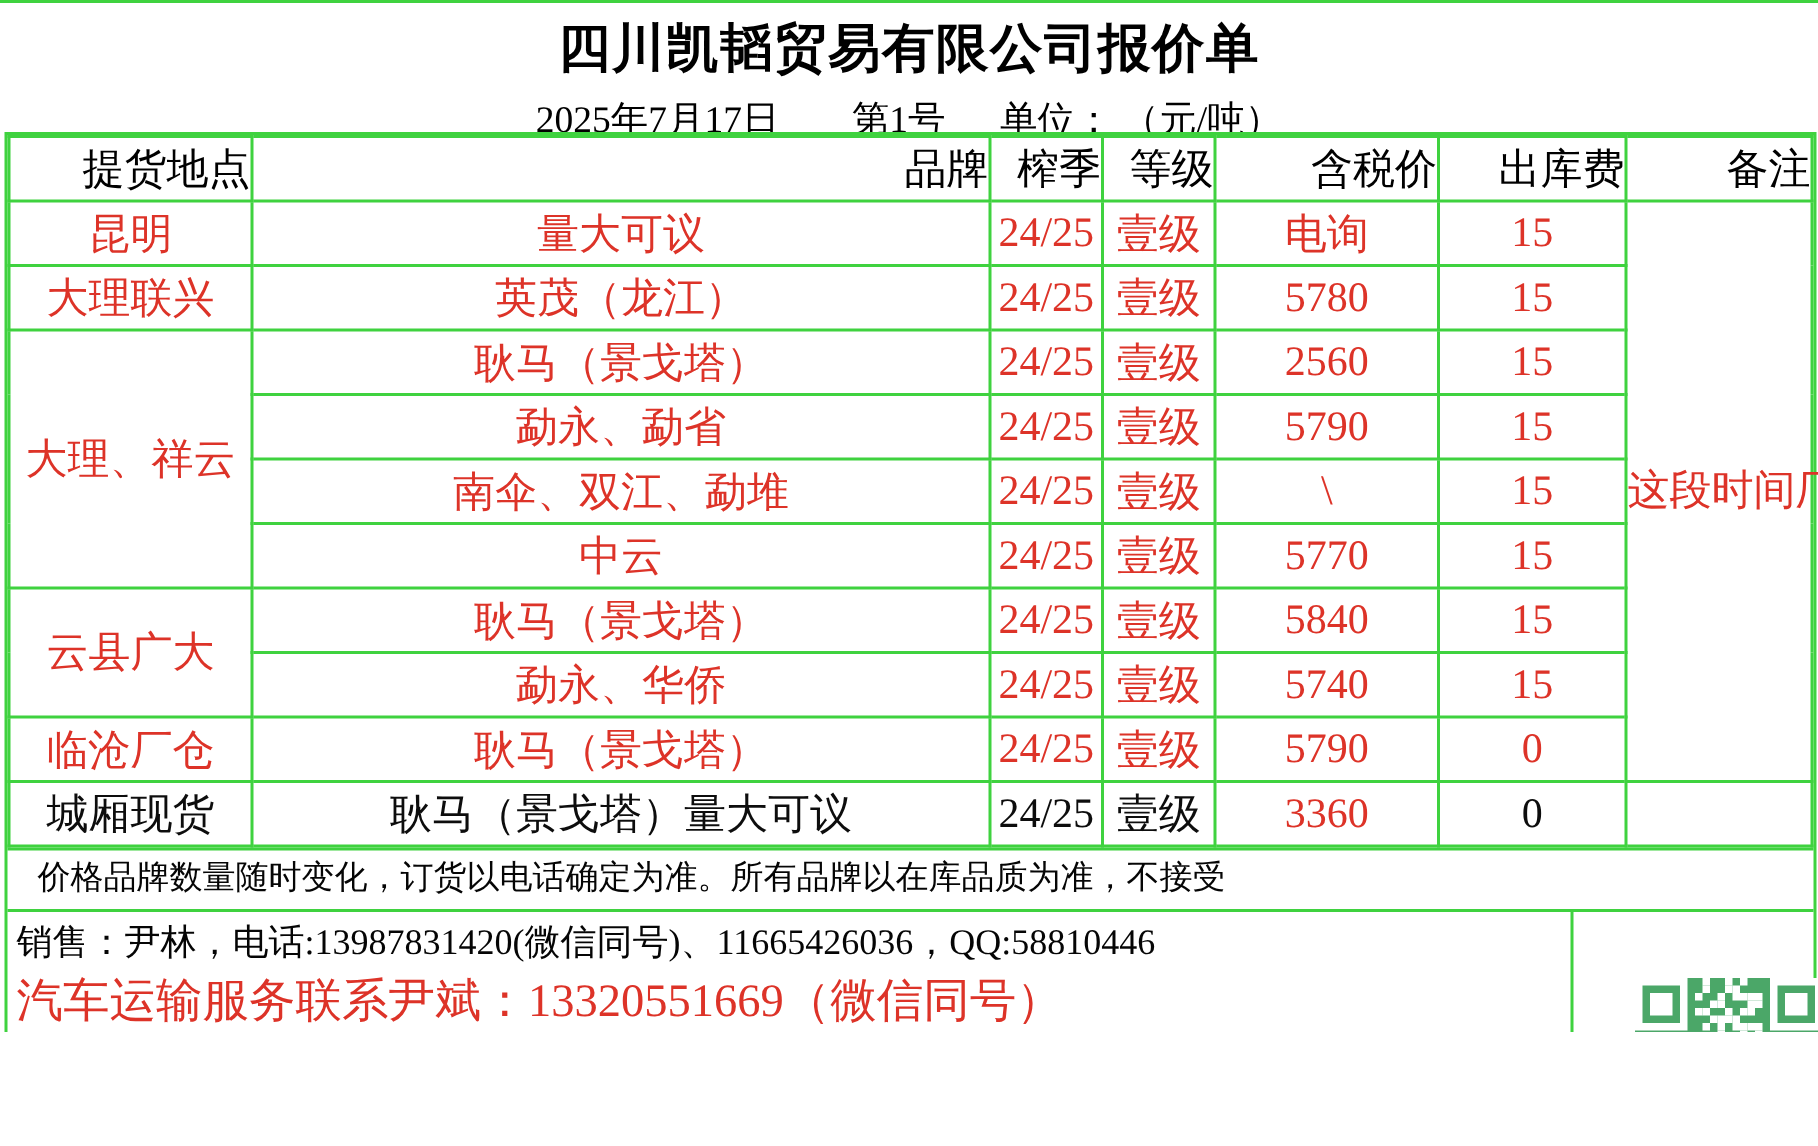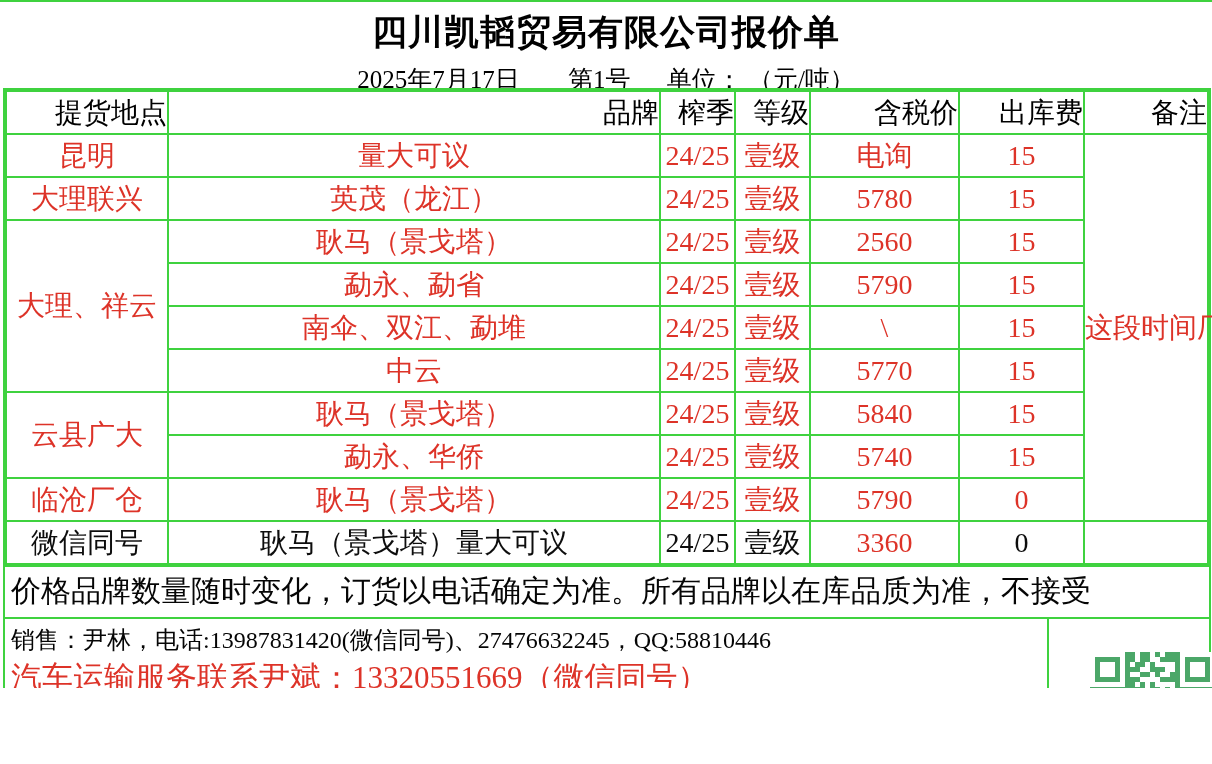--- a/index.html
+++ b/index.html
@@ -35,21 +35,21 @@
   table.quote tr{height:43px;}
   table.quote th{color:#000;text-align:right;}
   .red{color:var(--red);}
   .black{color:var(--black);}
   td.remark-cell{
     font-size:24px;line-height:1.47;white-space:normal;
     vertical-align:middle;padding:0 2px;text-align:center;
   }
   .notice{
     border-top:2px solid var(--green);
-    font-size:30px;line-height:1.38;padding:3px 6px 6px;color:#050505;
+    font-size:22px;line-height:1.38;padding:3px 20px 6px;color:#050505;
   }
   .contacts{border-top:2px solid var(--green);display:flex;align-items:stretch;}
   .contacts-left{flex:1;padding:3px 6px 4px;}
   .c-line{font-size:24px;line-height:37px;white-space:nowrap;color:#050505;}
   .c-line.transport{font-size:31px;line-height:37px;color:var(--red);}
   .contacts-right{width:160px;border-left:2px solid var(--green);}
   .qr{
     position:absolute;left:1090px;top:652px;width:122px;height:112px;overflow:hidden;
   }
 </style>
@@ -152,38 +152,38 @@
       </tr>
       <tr>
         <td class="red">临沧厂仓</td>
         <td class="red">耿马（景戈塔）</td>
         <td class="red">24/25</td>
         <td class="red">壹级</td>
         <td class="red">5790</td>
         <td class="red">0</td>
       </tr>
       <tr>
-        <td class="black">微信同号</td>
+        <td class="black">城厢现货</td>
         <td class="black">耿马（景戈塔）量大可议</td>
         <td class="black">24/25</td>
         <td class="black">壹级</td>
         <td class="red">3360</td>
         <td class="black">0</td>
         <td></td>
       </tr>
     </tbody>
       </table>
 
     <div class="notice">
       <span>价格品牌数量随时变化，订货以电话确定为准。所有品牌以在库品质为准，不接受</span><br>
     </div>
 
     <div class="contacts">
       <div class="contacts-left">
-        <div class="c-line">销售：尹林，电话:13987831420(微信同号)、27476632245，QQ:58810446</div>
+        <div class="c-line">销售：尹林，电话:13987831420(微信同号)、11665426036，QQ:58810446</div>
         <div class="c-line transport">汽车运输服务联系尹斌：13320551669（微信同号）</div>
       </div>
       <div class="contacts-right"></div>
     </div>
   </div>
 
   <div class="qr"><svg width="125" height="125" viewBox="0 0 125 125" xmlns="http://www.w3.org/2000/svg">
         <rect width="125" height="125" fill="#4ba768"></rect>
         <rect x="45" y="0" width="5" height="5" fill="#ffffff"></rect>
         <rect x="60" y="0" width="5" height="5" fill="#ffffff"></rect>

